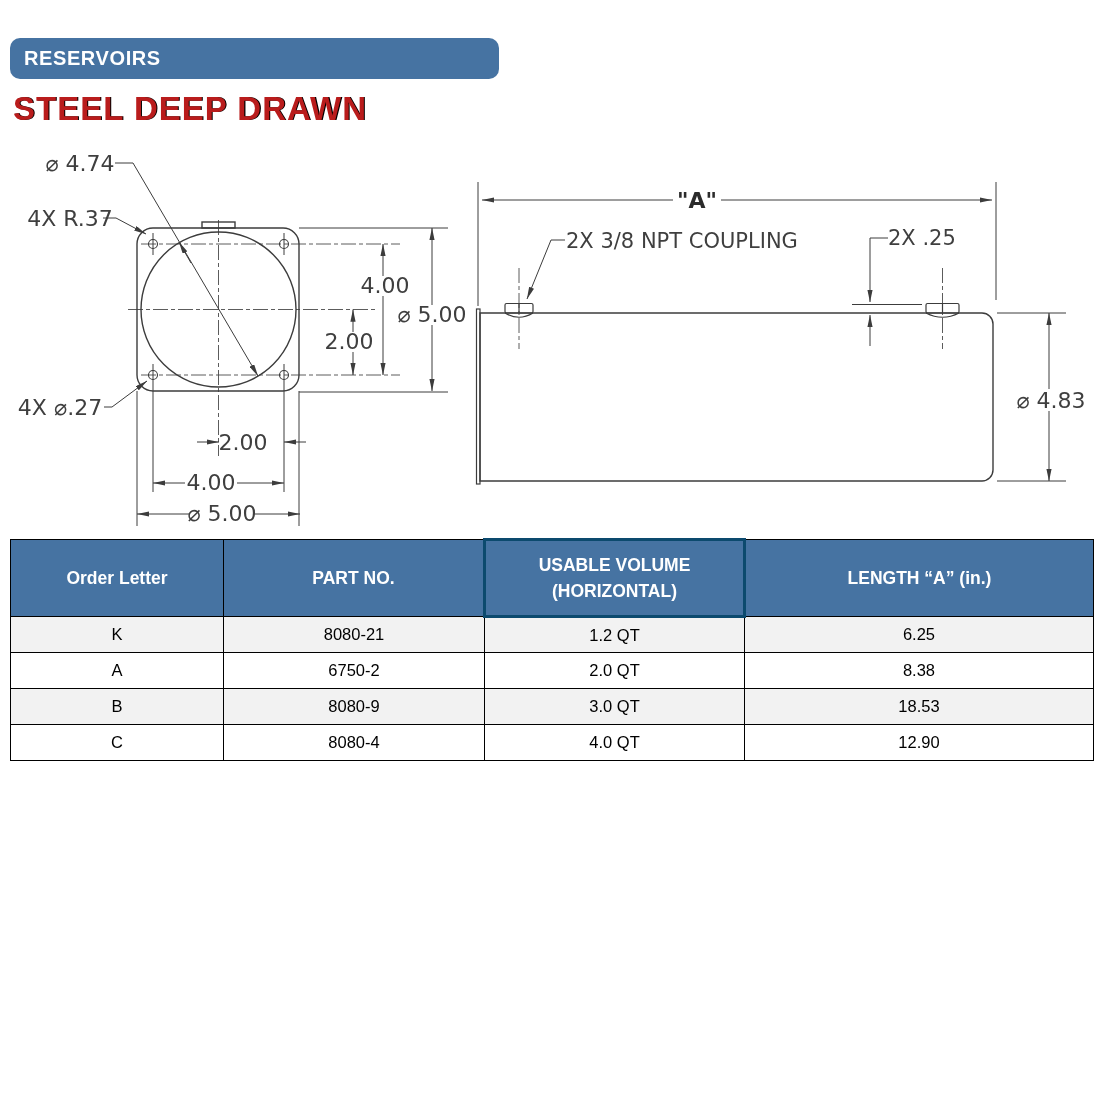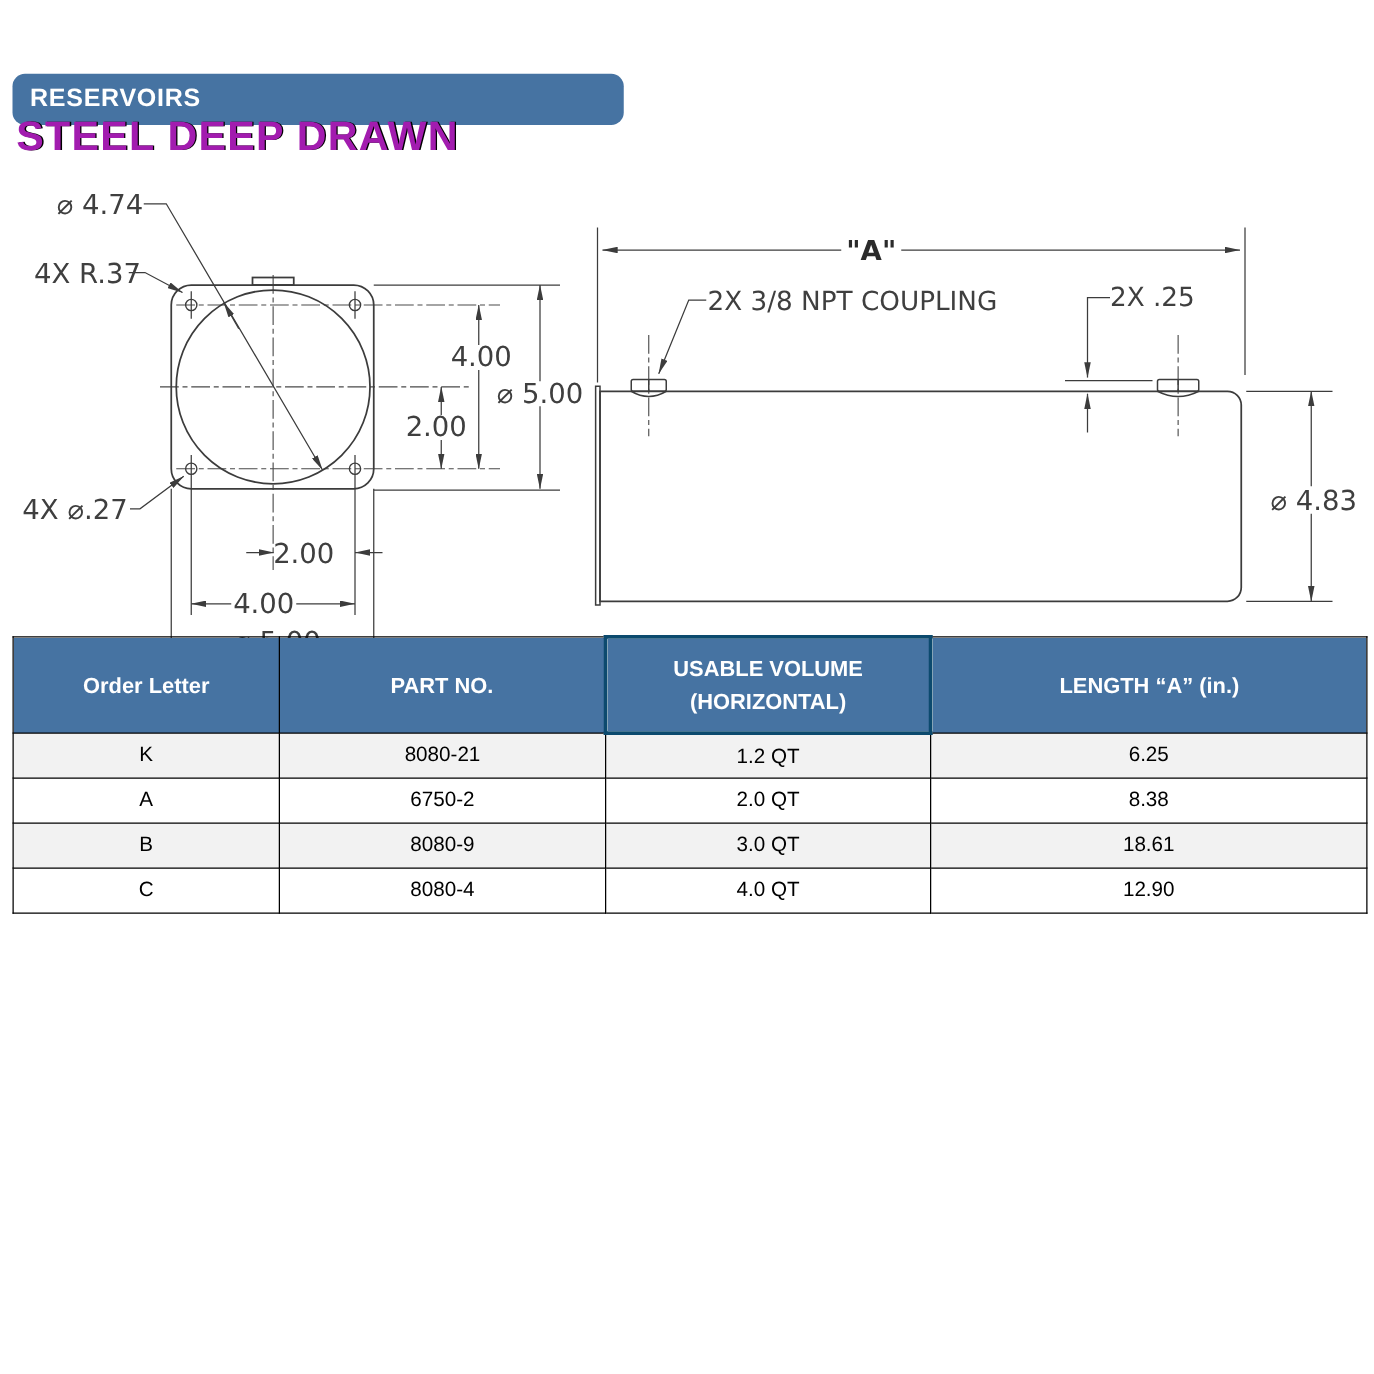--- a/index.html
+++ b/index.html
@@ -1,35 +1,35 @@
 <!DOCTYPE html>
 <html><head>
 <meta charset="utf-8">
 <style>
   html,body{margin:0;padding:0;background:#fff;}
   .page{position:relative;width:1099px;height:1099px;background:#fff;overflow:hidden;
         font-family:"Liberation Sans",sans-serif;}
-  .banner{position:absolute;left:10px;top:59px;width:489px;height:41px;
+  .banner{position:absolute;left:10px;top:38px;width:489px;height:41px;
           background:#4673A2;border-radius:10px;box-sizing:border-box;
           color:#fff;font-weight:bold;font-size:20px;line-height:41px;
           padding-left:14px;letter-spacing:.6px;}
-  .title{position:absolute;left:13px;top:90px;margin:0;color:#a21caf;
+  .title{position:absolute;left:13px;top:90px;margin:0;color:#b91c1c;
          font-weight:bold;font-size:33px;letter-spacing:1px;
          text-shadow:1.1px 0 0 #000;white-space:nowrap;}
   svg.drawing{position:absolute;left:0;top:0;}
   .obj{fill:none;stroke:#3C3C3C;stroke-width:1.4;}
   .thin{fill:none;stroke:#3C3C3C;stroke-width:1;}
   .cl{fill:none;stroke:#4A4A4A;stroke-width:.9;stroke-dasharray:15 3 4 3;}
   .wbg{fill:#fff;stroke:none;}
   .dimtxt{fill:#3F3F3F;font-family:"DejaVu Sans",sans-serif;font-size:22px;
           text-anchor:middle;}
   .lbltxt{fill:#3F3F3F;font-family:"DejaVu Sans",sans-serif;font-size:21px;
           text-anchor:start;}
   .boldtxt{font-weight:bold;fill:#2b2b2b;}
-  table.spec{position:absolute;left:10px;top:508px;width:1083px;
+  table.spec{position:absolute;left:10px;top:538px;width:1083px;
              border-collapse:collapse;table-layout:fixed;}
   .spec th,.spec td{border:1px solid #000;text-align:center;vertical-align:middle;
                     padding:0;overflow:hidden;}
   .spec thead tr{height:77px;}
   .spec thead th{background:#4673A2;color:#fff;font-weight:bold;font-size:17.5px;}
   .spec th.thick{border:3px solid #0c4a6e;line-height:26px;}
   .spec tbody tr{height:36px;background:#fff;}
   .spec tbody td{font-size:16.5px;color:#000;font-family:"Liberation Sans",sans-serif;}
   .spec tbody tr.alt{background:#F2F2F2;}
 </style>
@@ -192,21 +192,21 @@
       <tr>
         <td>A</td>
         <td>6750-2</td>
         <td>2.0 QT</td>
         <td>8.38</td>
       </tr>
       <tr class="alt">
         <td>B</td>
         <td>8080-9</td>
         <td>3.0 QT</td>
-        <td>18.61</td>
+        <td>18.53</td>
       </tr>
       <tr>
         <td>C</td>
         <td>8080-4</td>
         <td>4.0 QT</td>
         <td>12.90</td>
       </tr>
     </tbody>
   </table>
 

